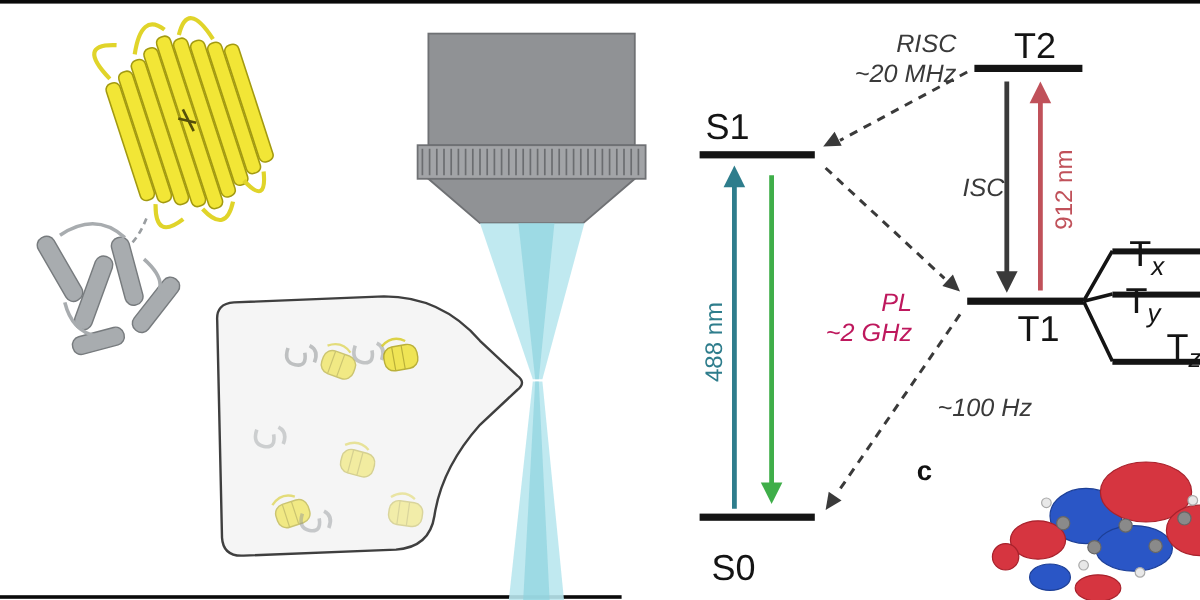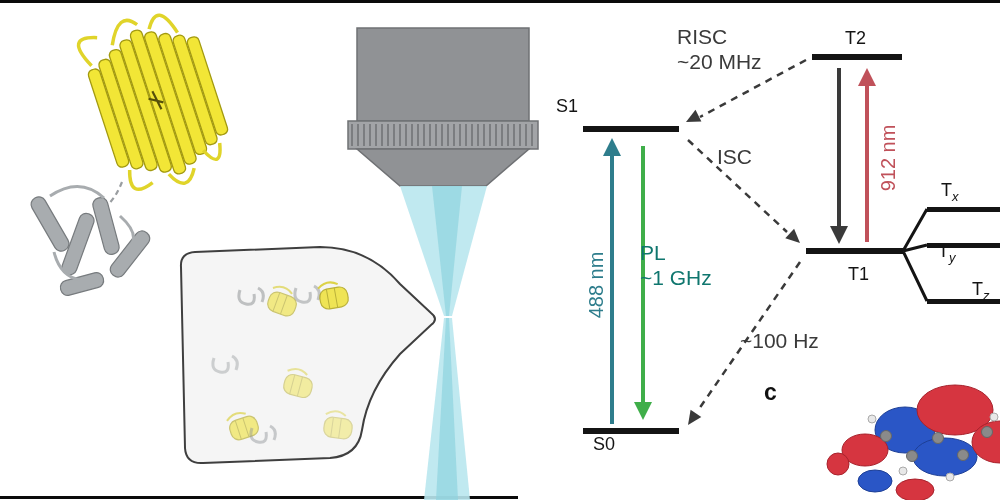--- a/index.html
+++ b/index.html
@@ -4,25 +4,25 @@
 <style>
   html,body{margin:0;padding:0;background:#ffffff;}
   .stage{
     position:relative;width:1000px;height:500px;background:#ffffff;overflow:hidden;
     font-family:"Liberation Sans",sans-serif;
   }
   svg{position:absolute;left:0;top:0;}
   .lbl{
     position:absolute;font-size:21px;color:#3a3a3a;line-height:25px;white-space:nowrap;
   }
-  .state{font-size:18px;color:#141414;}
-  .two{text-align:left;}
+  .state{font-size:30px;color:#141414;}
+  .two{text-align:right;font-style:italic;}
   .vert{transform:translate(-50%,-50%) rotate(-90deg);font-size:20px;}
   .teal{color:#2e7d8c;}
-  .green{color:#0f766e;}
+  .green{color:#be185d;}
   .red{color:#c0515a;}
   .clabel{font-size:23px;font-weight:bold;color:#111;}
   .sub-it{font-style:italic;font-size:0.72em;}
 </style>
 </head>
 <body>
 
 <div class="stage">
 
   <svg width="1000" height="500" viewBox="0 0 1000 500">
@@ -153,41 +153,41 @@
       <circle cx="938" cy="438" r="5.5" fill="#8a8a8a" stroke="#666" stroke-width="1"></circle>
       <circle cx="963" cy="455" r="5.5" fill="#8a8a8a" stroke="#666" stroke-width="1"></circle>
       <circle cx="987" cy="432" r="5.5" fill="#8a8a8a" stroke="#666" stroke-width="1"></circle>
       <circle cx="872" cy="419" r="4" fill="#e8e8e8" stroke="#aaa" stroke-width="1"></circle>
       <circle cx="903" cy="471" r="4" fill="#e8e8e8" stroke="#aaa" stroke-width="1"></circle>
       <circle cx="950" cy="477" r="4" fill="#e8e8e8" stroke="#aaa" stroke-width="1"></circle>
       <circle cx="994" cy="417" r="4" fill="#e8e8e8" stroke="#aaa" stroke-width="1"></circle>
     </g>
   </svg>
 
-  <div class="lbl state" style="left:556px;top:94px">S1</div>
-  <div class="lbl state" style="left:593px;top:432px">S0</div>
+  <div class="lbl state" style="left:588px;top:94px">S1</div>
+  <div class="lbl state" style="left:593px;top:461px">S0</div>
   <div class="lbl state" style="left:845px;top:26px">T2</div>
   <div class="lbl state" style="left:848px;top:262px">T1</div>
 
-  <div class="lbl state" style="left:941px;top:178px"><span>T</span><sub class="sub-it">x</sub></div>
+  <div class="lbl state" style="left:941px;top:200px"><span>T</span><sub class="sub-it">x</sub></div>
   <div class="lbl state" style="left:938px;top:239px"><span>T</span><sub class="sub-it">y</sub></div>
   <div class="lbl state" style="left:972px;top:277px"><span>T</span><sub class="sub-it">z</sub></div>
 
   <div class="lbl two" style="left:677px;top:24px;width:120px">
     <div>RISC</div>
     <div>~20 MHz</div>
   </div>
 
   <div class="lbl two" style="left:717px;top:144px;width:120px">
     <div>ISC</div>
   </div>
 
   <div class="lbl two green" style="left:640px;top:240px;width:120px">
     <div>PL</div>
-    <div>~1 GHz</div>
+    <div>~2 GHz</div>
   </div>
 
   <div class="lbl two" style="left:740px;top:328px;width:120px">
     <div>~100 Hz</div>
   </div>
 
   <div class="lbl vert teal" style="left:596px;top:285px">488 nm</div>
   <div class="lbl vert red" style="left:888px;top:158px">912 nm</div>
 
   <div class="lbl clabel" style="left:764px;top:380px">c</div>

